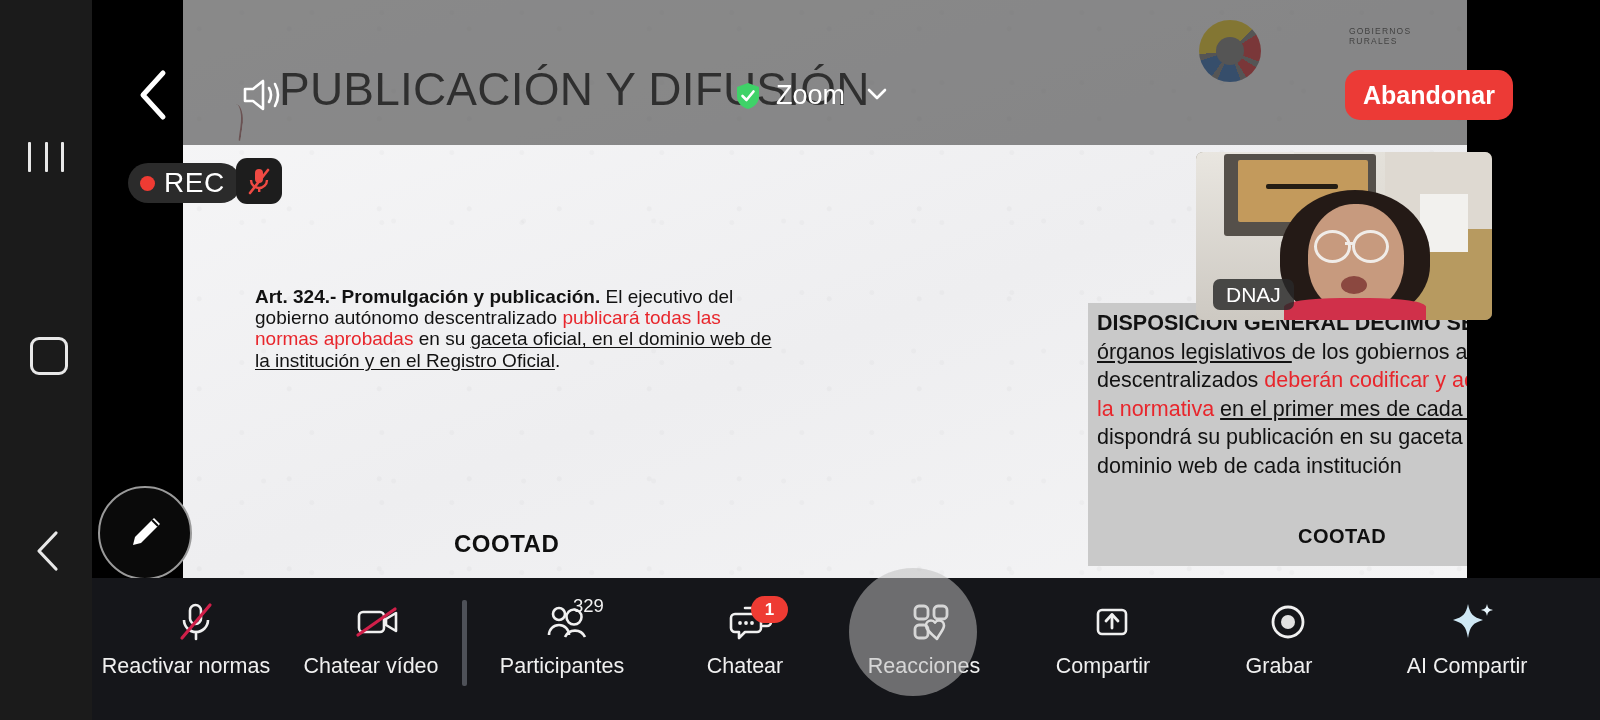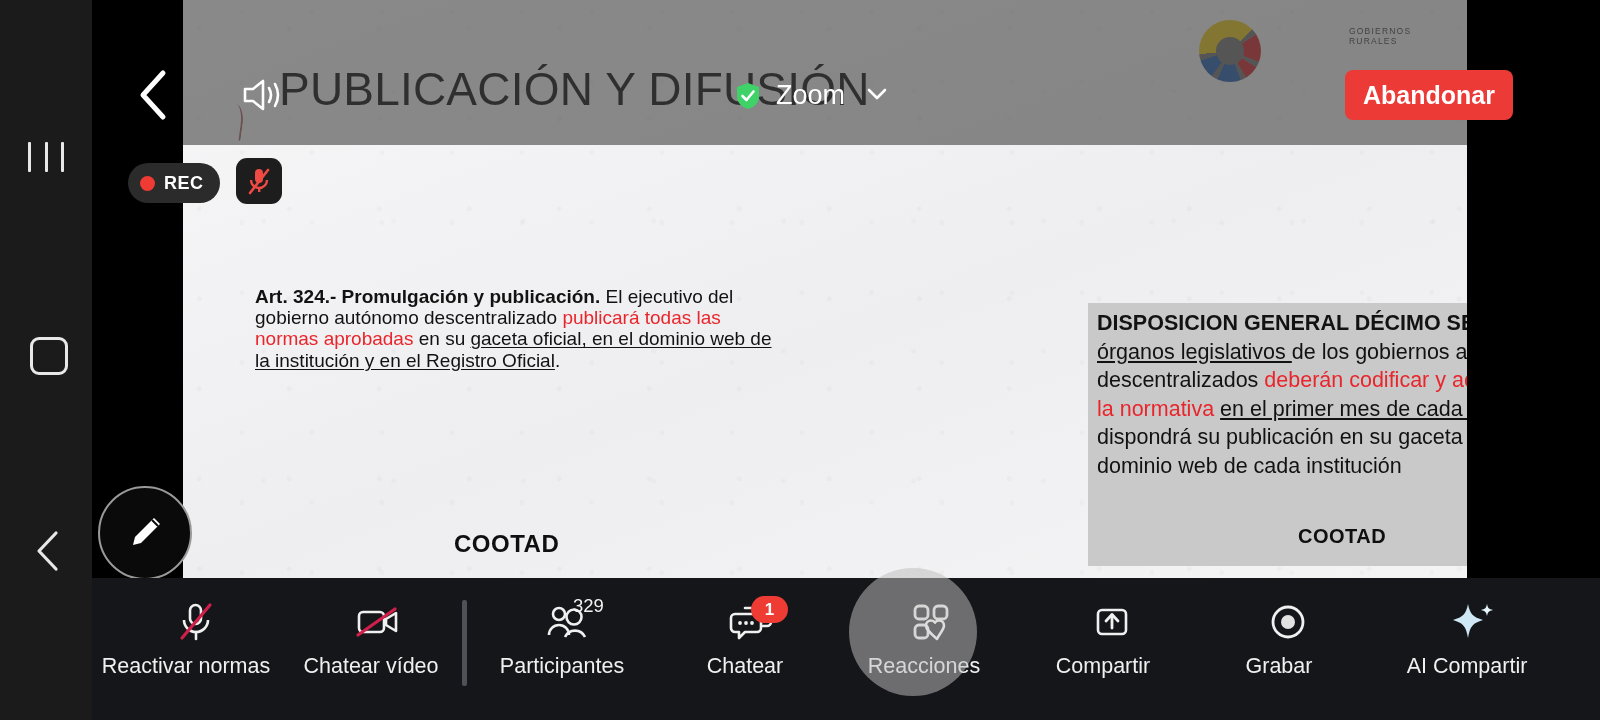--- a/index.html
+++ b/index.html
@@ -162,34 +162,34 @@
     font-size: 27px; color: #ffffff;
   }
   .zoom-caret {
     position: absolute; left: 866px; top: 86px;
     width: 22px; height: 16px;
   }
   .abandonar {
     position: absolute; left: 1345px; top: 70px;
     width: 168px; height: 50px;
     background: #ec3a36;
-    border-radius: 8px;
+    border-radius: 15px;
     display: flex; align-items: center; justify-content: center;
     color: #fff; font-size: 25px; font-weight: bold;
   }
 
   
   .rec-pill {
     position: absolute; left: 128px; top: 163px;
     height: 40px; padding: 0 16px 0 12px;
     background: #2b2b2b; border-radius: 20px;
     display: flex; align-items: center; gap: 9px;
   }
   .rec-dot { width: 15px; height: 15px; border-radius: 50%; background: #ef3b33; }
-  .rec-text { color: #fff; font-size: 18px; font-weight: bold; letter-spacing: .5px; }
+  .rec-text { color: #fff; font-size: 28px; font-weight: normal; letter-spacing: .5px; }
   .mute-badge {
     position: absolute; left: 236px; top: 158px;
     width: 46px; height: 46px;
     background: #1d1d1d; border-radius: 11px;
     display: flex; align-items: center; justify-content: center;
   }
 
   
   .selfview {
     position: absolute; left: 1196px; top: 152px;
@@ -395,20 +395,38 @@
 
   <div class="mute-badge">
     <svg width="28" height="30" viewBox="0 0 28 30">
       <rect x="10" y="3" width="8" height="14" rx="4" fill="#ef4a43"></rect>
       <path d="M6 14 a8 8 0 0 0 16 0" stroke="#ef4a43" stroke-width="2.4" fill="none"></path>
       <rect x="13" y="21" width="2.4" height="5" fill="#ef4a43"></rect>
       <path d="M5 27 L23 4" stroke="#ef4a43" stroke-width="2.6" stroke-linecap="round"></path>
     </svg>
   </div>
 
+  <div class="selfview">
+    <div class="sv-center"></div>
+    <div class="sv-wallL"></div>
+    <div class="sv-wallR"></div>
+    <div class="sv-cabinet">
+        <div class="sv-cabinet-door"></div>
+        <div class="sv-cabinet-slot"></div>
+      </div>
+    <div class="sv-paper"></div>
+    <div class="sv-hair"></div>
+    <div class="sv-face"></div>
+    <div class="sv-glass sv-glassL"></div>
+    <div class="sv-glass sv-glassR"></div>
+    <div class="sv-bridge"></div>
+    <div class="sv-mouth"></div>
+    <div class="sv-shirt"></div>
+    <div class="sv-name">DNAJ</div>
+  </div>
 
   <div class="annotate-fab">
     <svg width="44" height="44" viewBox="0 0 44 44">
       <path d="M31 7 L37 13 L18 32 L10 34 L12 26 Z" fill="#ffffff"></path>
       <path d="M29 9 L35 15" stroke="#0a0a0a" stroke-width="2"></path>
     </svg>
   </div>
 
   <div class="toolbar">
     <div class="tb-items">

